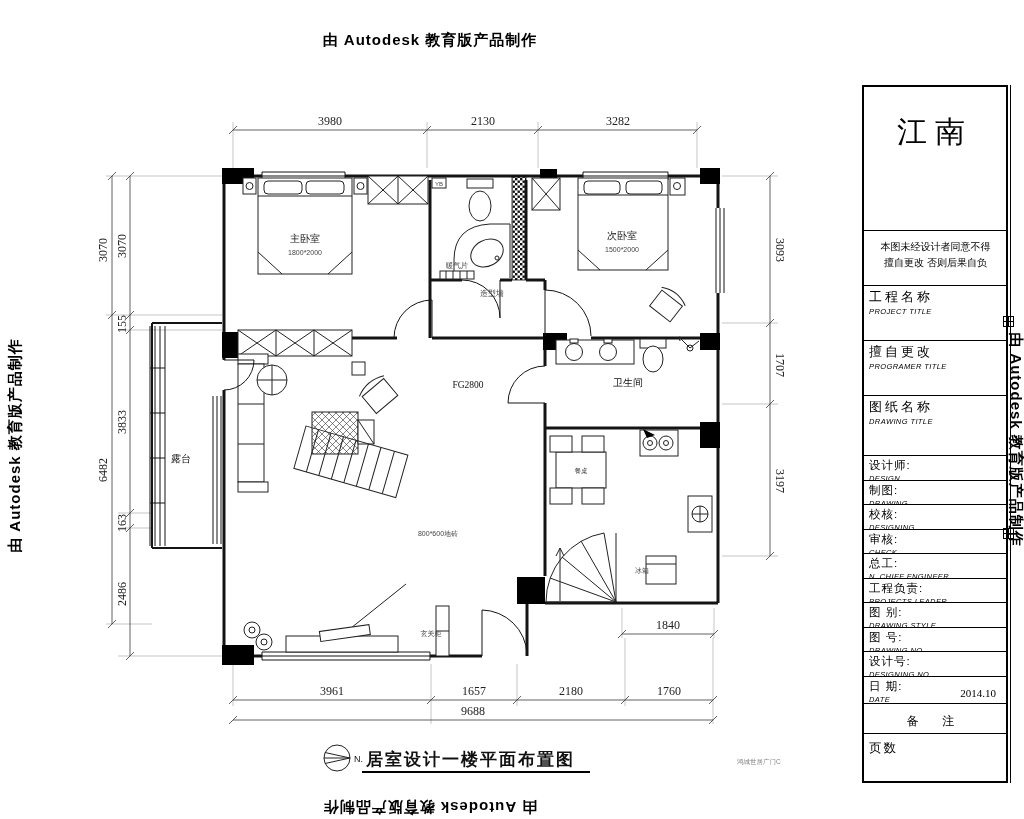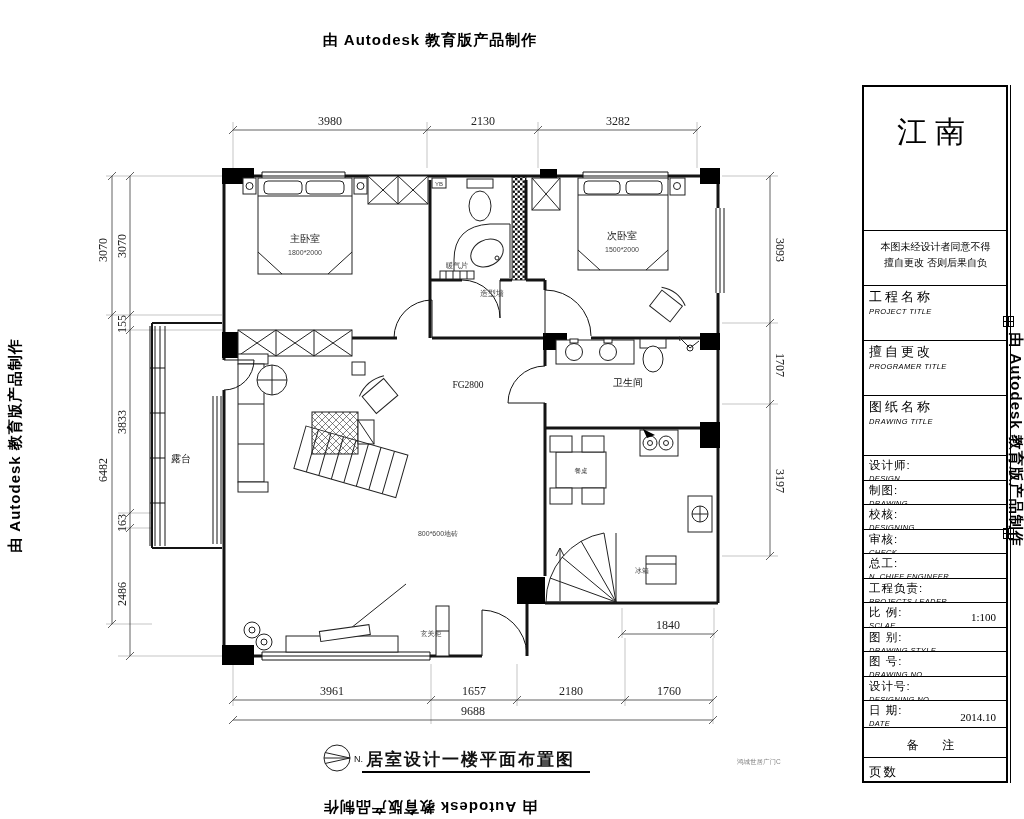--- a/index.html
+++ b/index.html
@@ -348,25 +348,20 @@
     </div>
     <div class="tb-row" style="height:24.5px">
       <div class="cn-sm">总工:</div>
       <div class="en">N. CHIEF ENGINEER</div>
     </div>
     <div class="tb-row" style="height:24.5px">
       <div class="cn-sm">工程负责:</div>
       <div class="en">PROJECTS LEADER</div>
     </div>
     <div class="tb-row" style="height:24.5px">
-      <div class="cn-sm">比 例:</div>
-      <div class="en">SCLAE</div>
-      <div class="val">1:100</div>
-    </div>
-    <div class="tb-row" style="height:24.5px">
       <div class="cn-sm">图 别:</div>
       <div class="en">DRAWING STYLE</div>
     </div>
     <div class="tb-row" style="height:24.5px">
       <div class="cn-sm">图 号:</div>
       <div class="en">DRAWING NO.</div>
     </div>
     <div class="tb-row" style="height:24.5px">
       <div class="cn-sm">设计号:</div>
       <div class="en">DESIGNING NO</div>

